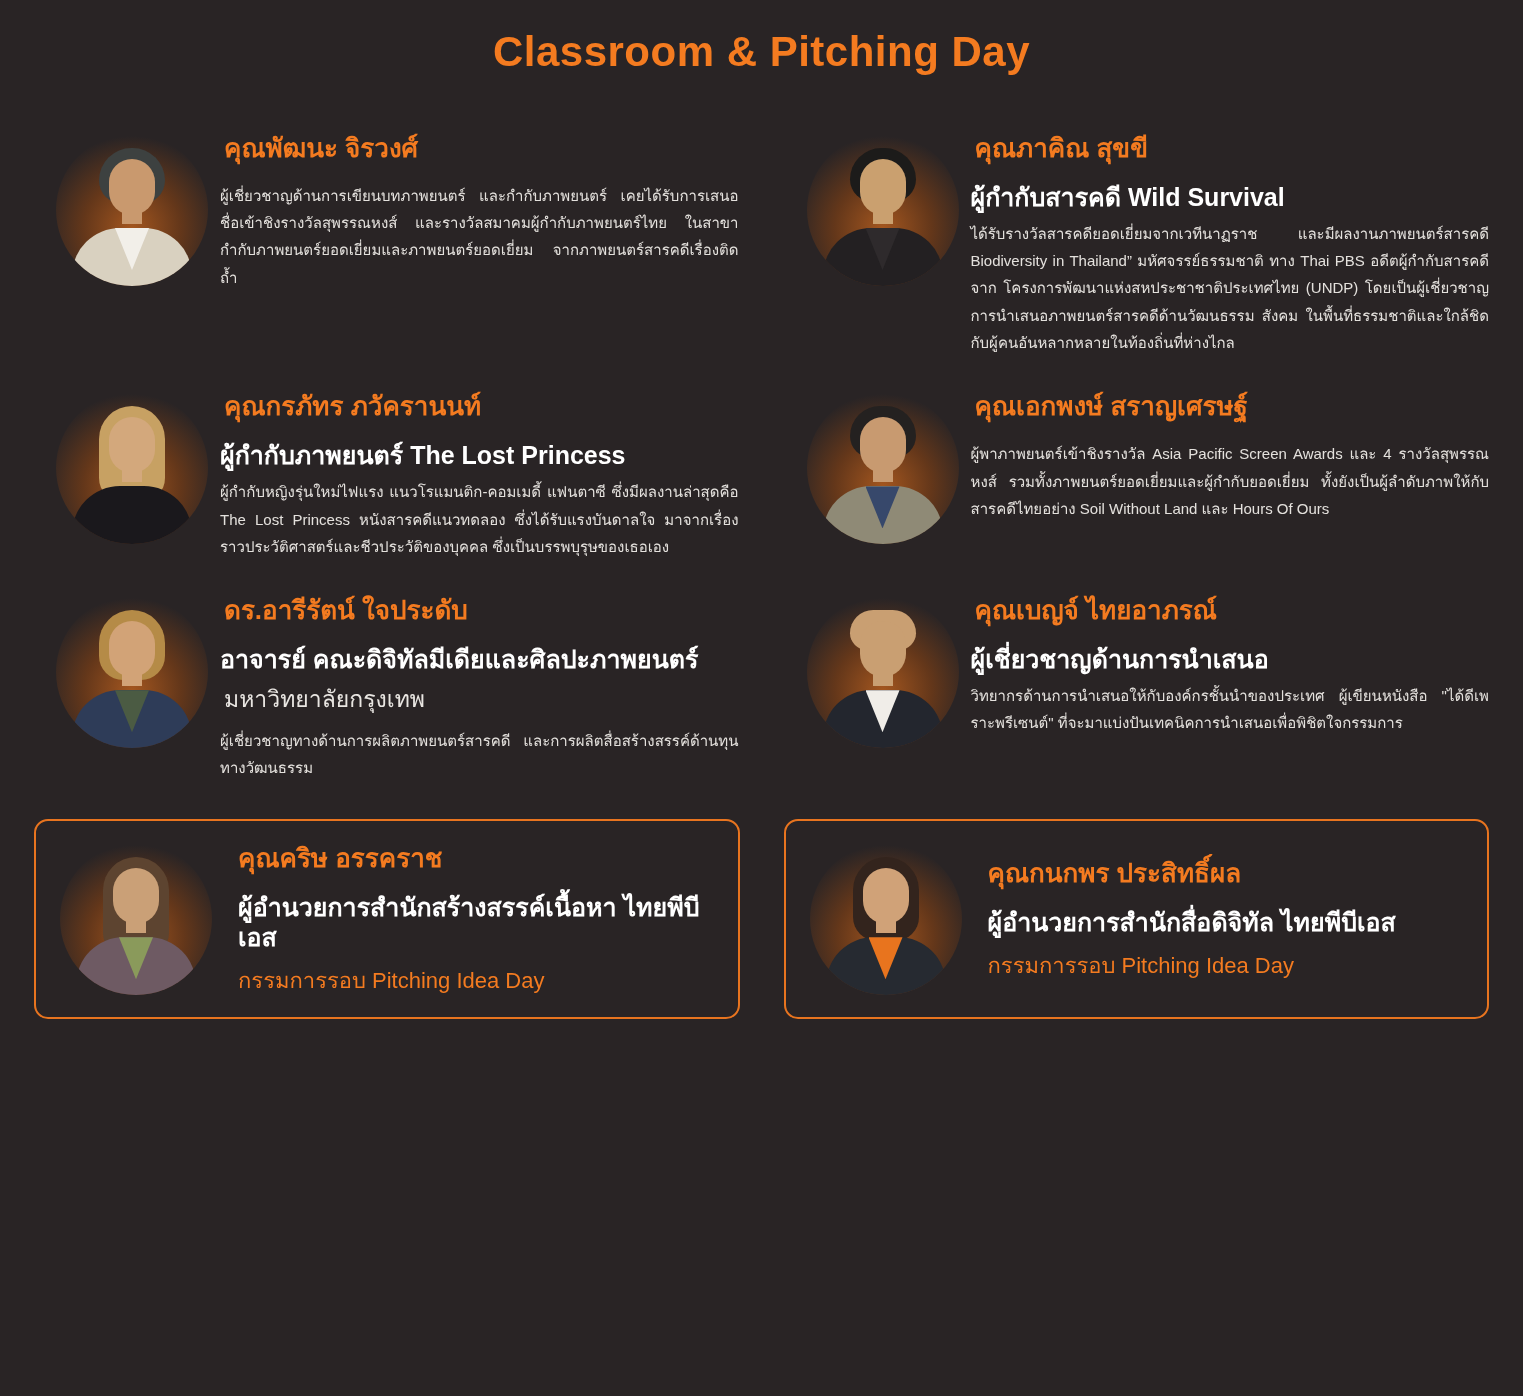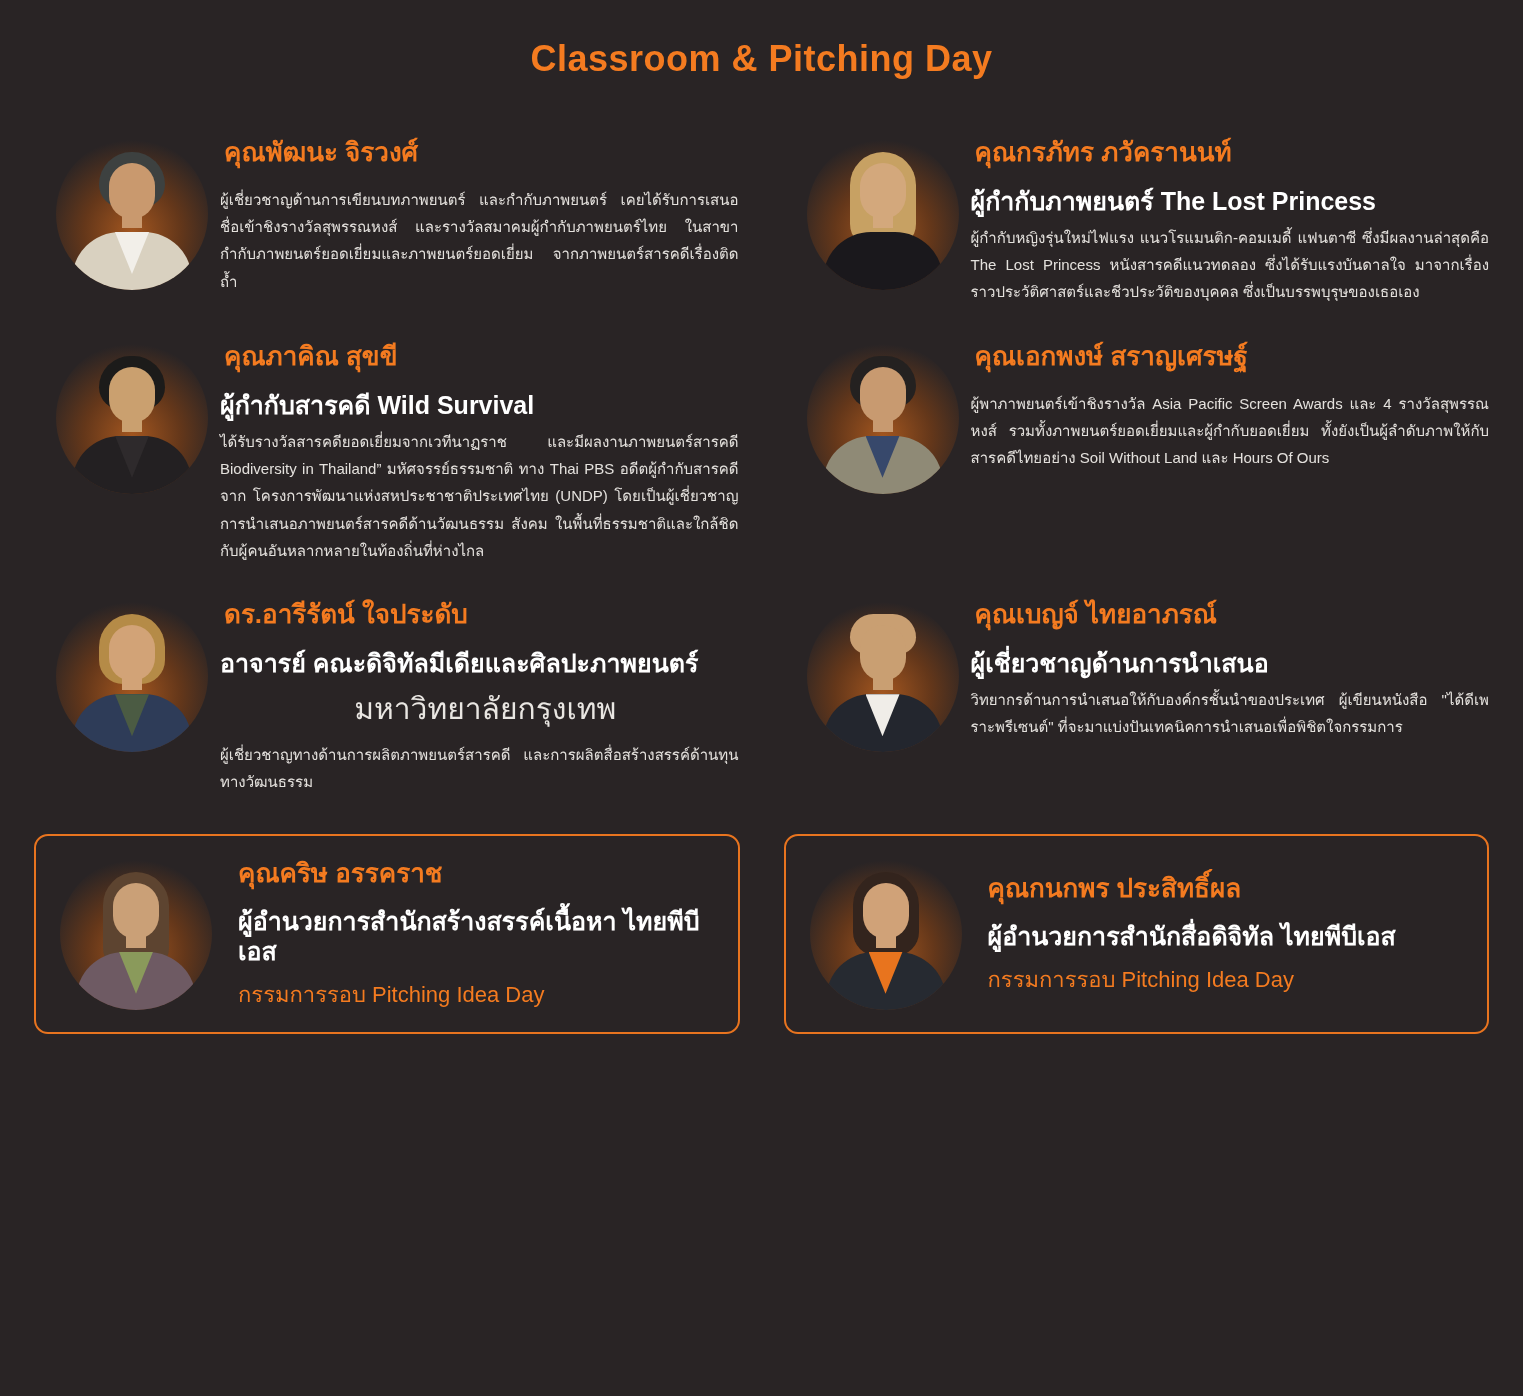--- a/index.html
+++ b/index.html
@@ -13,24 +13,24 @@
     width:1523px;
     height:1396px;
     overflow:hidden;
     box-sizing:border-box;
     padding:28px 34px 40px 34px;
     background:#292425;
   }
   .page-title{
     text-align:center;
     color:#f47b20;
-    font-size:36px;
+    font-size:42px;
     font-weight:800;
     letter-spacing:0.5px;
-    margin:10px 0 58px 0;
+    margin:0 0 58px 0;
   }
   .speakers-grid{
     display:grid;
     grid-template-columns:1fr 1fr;
     column-gap:46px;
     row-gap:36px;
     margin-bottom:38px;
   }
   .speaker{
     display:flex;
@@ -48,25 +48,24 @@
   }
   .speaker-role{
     color:#ffffff;
     font-size:25px;
     font-weight:800;
     line-height:1.2;
     margin:0 0 8px 0;
   }
   .speaker-role-extra{
     color:#e9e6e2;
-    font-size:30px;
+    font-size:23px;
     font-weight:400;
     line-height:1.5;
-    margin:0 0 10px 12px;
-    text-align:center;
+    margin:0 0 10px 4px;
   }
   .speaker-bio{
     color:#e4e1dd;
     font-size:15px;
     font-weight:400;
     line-height:1.82;
     text-align:justify;
     margin:0;
   }
   
@@ -164,42 +163,42 @@
         <div class="ph-body"></div>
         <div class="ph-face"></div>
       </div>
       <div class="speaker-text">
         <p class="speaker-name">คุณพัฒนะ จิรวงศ์</p>
         <p class="speaker-bio">ผู้เชี่ยวชาญด้านการเขียนบทภาพยนตร์ และกำกับภาพยนตร์ เคยได้รับการเสนอชื่อเข้าชิงรางวัลสุพรรณหงส์ และรางวัลสมาคมผู้กำกับภาพยนตร์ไทย ในสาขากำกับภาพยนตร์ยอดเยี่ยมและภาพยนตร์ยอดเยี่ยม จากภาพยนตร์สารคดีเรื่องติดถ้ำ</p>
       </div>
     </div>
 
     <div class="speaker">
+      <div class="avatar" style="--hair: #1c1b1a; --skin: #caa06f; --shirt: #232022; --shirt2: #2e2a2c; --hair_h: 54px;">
+        <div class="ph-hair"></div>
+        <div class="ph-body"></div>
+        <div class="ph-face"></div>
+      </div>
+      <div class="speaker-text">
+        <p class="speaker-name">คุณภาคิณ สุขขี</p>
+        <p class="speaker-role">ผู้กำกับสารคดี Wild Survival</p>
+        <p class="speaker-bio">ได้รับรางวัลสารคดียอดเยี่ยมจากเวทีนาฏราช และมีผลงานภาพยนตร์สารคดี Biodiversity in Thailand” มหัศจรรย์ธรรมชาติ ทาง Thai PBS อดีตผู้กำกับสารคดี จาก โครงการพัฒนาแห่งสหประชาชาติประเทศไทย (UNDP) โดยเป็นผู้เชี่ยวชาญการนำเสนอภาพยนตร์สารคดีด้านวัฒนธรรม สังคม ในพื้นที่ธรรมชาติและใกล้ชิดกับผู้คนอันหลากหลายในท้องถิ่นที่ห่างไกล</p>
+      </div>
+    </div>
+
+    <div class="speaker">
       <div class="avatar" style="--hair: #c7a163; --skin: #d3a87c; --shirt: #1a181c; --hair_h: 96px;">
         <div class="ph-hair"></div>
         <div class="ph-body"></div>
         <div class="ph-face"></div>
       </div>
       <div class="speaker-text">
         <p class="speaker-name">คุณกรภัทร ภวัครานนท์</p>
         <p class="speaker-role">ผู้กำกับภาพยนตร์ The Lost Princess</p>
         <p class="speaker-bio">ผู้กำกับหญิงรุ่นใหม่ไฟแรง แนวโรแมนติก-คอมเมดี้ แฟนตาซี ซึ่งมีผลงานล่าสุดคือ The Lost Princess หนังสารคดีแนวทดลอง ซึ่งได้รับแรงบันดาลใจ มาจากเรื่องราวประวัติศาสตร์และชีวประวัติของบุคคล ซึ่งเป็นบรรพบุรุษของเธอเอง</p>
-      </div>
-    </div>
-
-    <div class="speaker">
-      <div class="avatar" style="--hair: #1c1b1a; --skin: #caa06f; --shirt: #232022; --shirt2: #2e2a2c; --hair_h: 54px;">
-        <div class="ph-hair"></div>
-        <div class="ph-body"></div>
-        <div class="ph-face"></div>
-      </div>
-      <div class="speaker-text">
-        <p class="speaker-name">คุณภาคิณ สุขขี</p>
-        <p class="speaker-role">ผู้กำกับสารคดี Wild Survival</p>
-        <p class="speaker-bio">ได้รับรางวัลสารคดียอดเยี่ยมจากเวทีนาฏราช และมีผลงานภาพยนตร์สารคดี Biodiversity in Thailand” มหัศจรรย์ธรรมชาติ ทาง Thai PBS อดีตผู้กำกับสารคดี จาก โครงการพัฒนาแห่งสหประชาชาติประเทศไทย (UNDP) โดยเป็นผู้เชี่ยวชาญการนำเสนอภาพยนตร์สารคดีด้านวัฒนธรรม สังคม ในพื้นที่ธรรมชาติและใกล้ชิดกับผู้คนอันหลากหลายในท้องถิ่นที่ห่างไกล</p>
       </div>
     </div>
 
     <div class="speaker">
       <div class="avatar" style="--hair: #242120; --skin: #c89a70; --shirt: #8f8a76; --shirt2: #37486b; --hair_h: 52px;">
         <div class="ph-hair"></div>
         <div class="ph-body"></div>
         <div class="ph-face"></div>
       </div>
       <div class="speaker-text">

